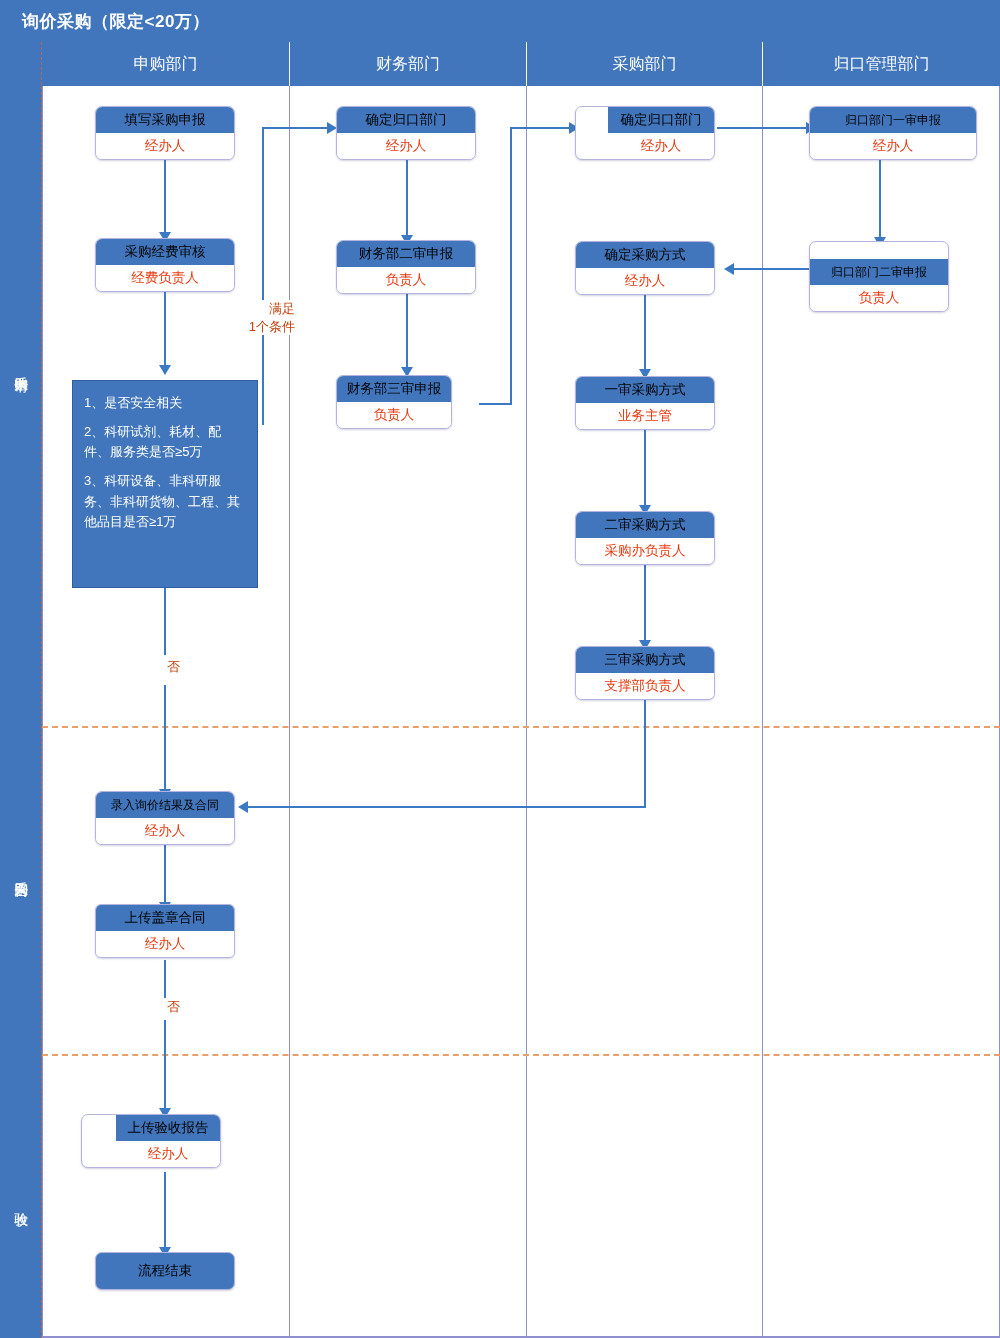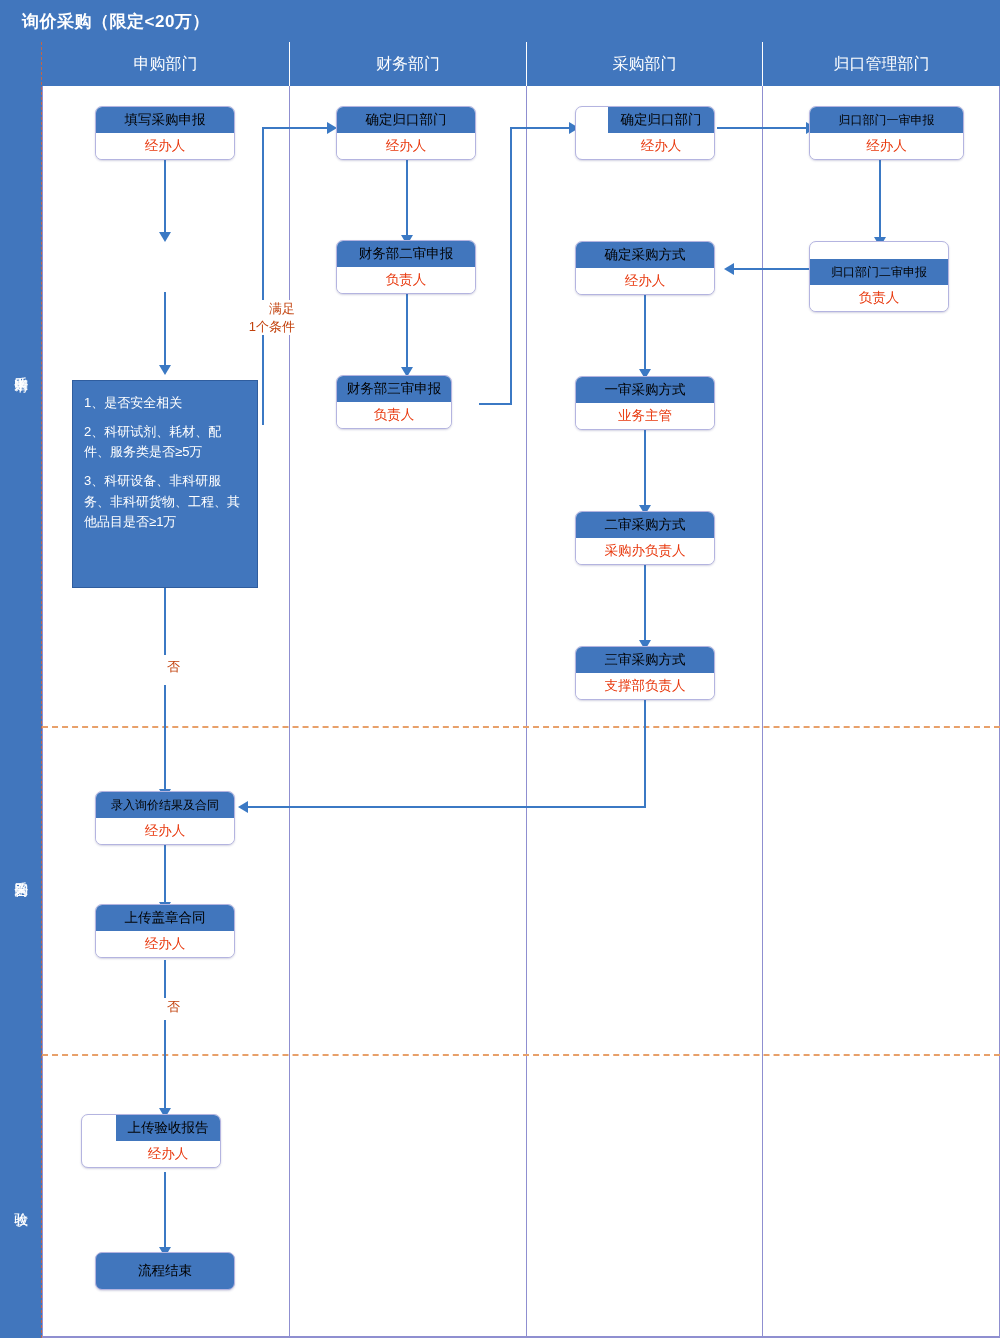--- a/index.html
+++ b/index.html
@@ -260,33 +260,37 @@
   <div class="edge-label" style="left:150px;top:998px;width:30px;">否</div>
 
   <div class="seg v" style="left:164px;top:1172px;height:78px;"></div>
   <div class="arrow down" style="left:159px;top:1247px;"></div>
 
   <div class="node" style="left:95px;top:106px;width:140px;">
     <div class="hdr">填写采购申报</div>
     <div class="role">经办人</div>
   </div>
 
+  <div class="node" style="left:95px;top:238px;width:140px;">
+    <div class="hdr">采购经费审核</div>
+    <div class="role">经费负责人</div>
+  </div>
 
   <div class="cond-box" style="left:72px;top:380px;width:186px;height:208px;">
     <p>1、是否安全相关</p>
     <p>2、科研试剂、耗材、配件、服务类是否≥5万</p>
     <p>3、科研设备、非科研服务、非科研货物、工程、其他品目是否≥1万</p>
   </div>
 
   <div class="node" style="left:95px;top:791px;width:140px;">
     <div class="hdr" style="font-size:12px;">录入询价结果及合同</div>
     <div class="role">经办人</div>
   </div>
 
-  <div class="node" style="left:95px;top:904px;width:140px;">
+  <div class="node" style="left:95px;top:904px;width:140px;border-radius:6px;">
     <div class="hdr">上传盖章合同</div>
     <div class="role">经办人</div>
   </div>
 
   <div class="node" style="left:81px;top:1114px;width:140px;padding-left:34px;">
     <div class="hdr">上传验收报告</div>
     <div class="role">经办人</div>
   </div>
 
   <div class="node single" style="left:95px;top:1252px;width:140px;height:38px;">
@@ -326,21 +330,21 @@
   <div class="node" style="left:575px;top:511px;width:140px;">
     <div class="hdr">二审采购方式</div>
     <div class="role">采购办负责人</div>
   </div>
 
   <div class="node" style="left:575px;top:646px;width:140px;">
     <div class="hdr">三审采购方式</div>
     <div class="role">支撑部负责人</div>
   </div>
 
-  <div class="node" style="left:809px;top:106px;width:155px;">
+  <div class="node" style="left:809px;top:106px;width:168px;">
     <div class="hdr" style="font-size:12px;">归口部门一审申报</div>
     <div class="role">经办人</div>
   </div>
 
   <div class="node" style="left:809px;top:241px;width:140px;">
     <div class="hdr" style="font-size:12px;margin-top:17px;">归口部门二审申报</div>
     <div class="role">负责人</div>
   </div>
 
 </div>

